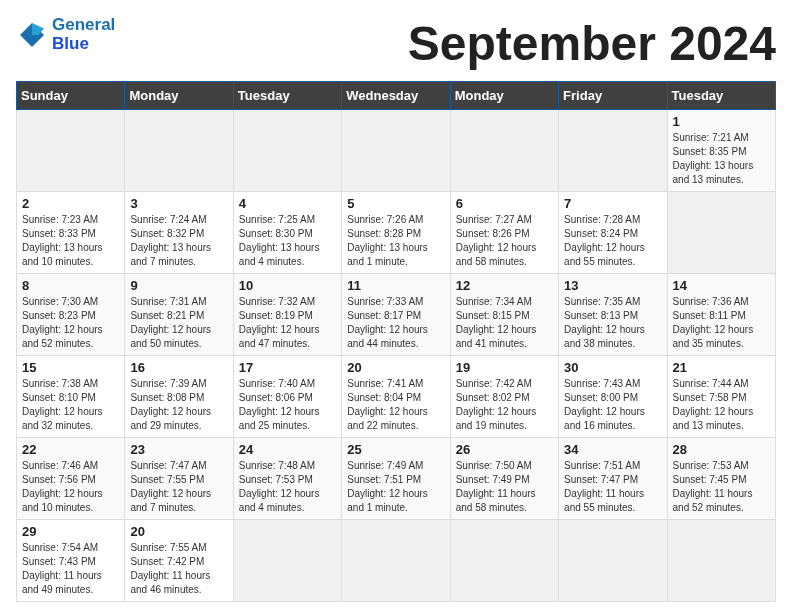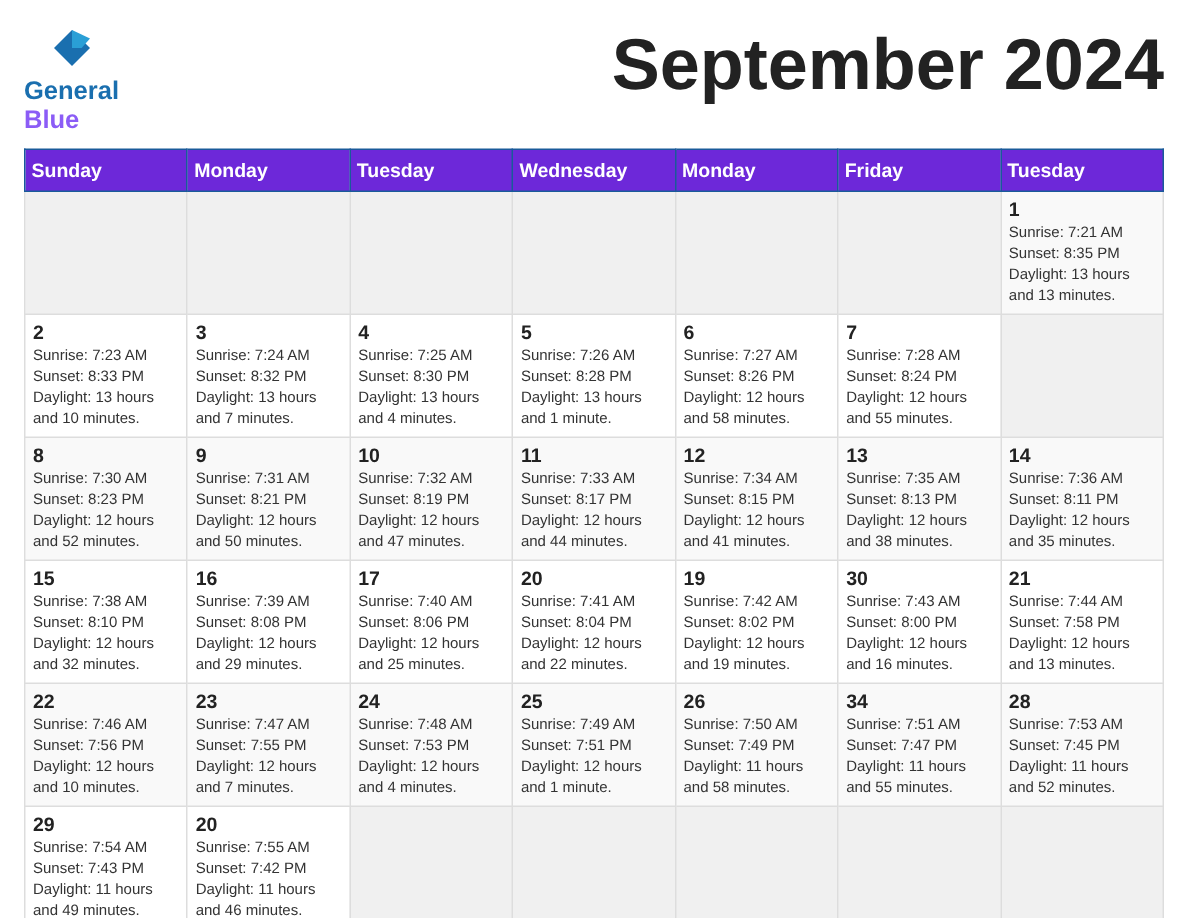--- a/index.html
+++ b/index.html
@@ -13,21 +13,20 @@
     .header {
       display: flex;
       justify-content: space-between;
       align-items: flex-start;
       margin-bottom: 10px;
     }
     .logo {
       display: flex;
       align-items: center;
       gap: 4px;
-      flex-direction: column;
     }
     .logo-text {
       font-size: 18px;
       font-weight: bold;
       line-height: 1.1;
     }
     .logo-icon {
       width: 32px;
       height: 32px;
     }
@@ -42,21 +41,21 @@
     .location {
       font-size: 15px;
       color: #444;
     }
     table {
       width: 100%;
       border-collapse: collapse;
       font-size: 11px;
     }
     thead tr {
-      background: #6d28d9;
+      background: #404040;
       color: #fff;
     }
     thead th {
       padding: 6px 4px;
       font-size: 13px;
       font-weight: bold;
       text-align: left;
       border: 1px solid #1a5a9a;
     }
     tbody tr {
@@ -92,21 +91,21 @@
 <body>
 
 <div class="header">
   <div class="logo">
     <svg class="logo-icon" viewBox="0 0 40 40">
       <polygon points="20,5 35,20 20,35 5,20" fill="#1a6faf"></polygon>
       <polygon points="20,5 35,12 28,20 20,20" fill="#2a9fd6"></polygon>
     </svg>
     <div class="logo-text">
       <div style="color:#1a6faf;font-weight:bold;font-size:17px;">General</div>
-      <div style="color:#8b5cf6;font-weight:bold;font-size:17px;">Blue</div>
+      <div style="color:#1d4ed8;font-weight:bold;font-size:17px;">Blue</div>
     </div>
   </div>
   <div class="title-block">
     <div class="month-title">September 2024</div>
   </div>
 </div>
 
 <table>
   <thead>
     <tr>

